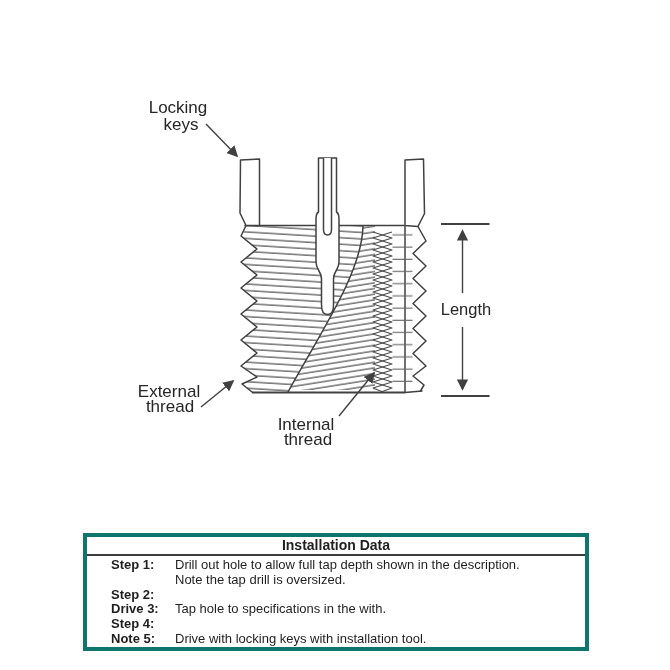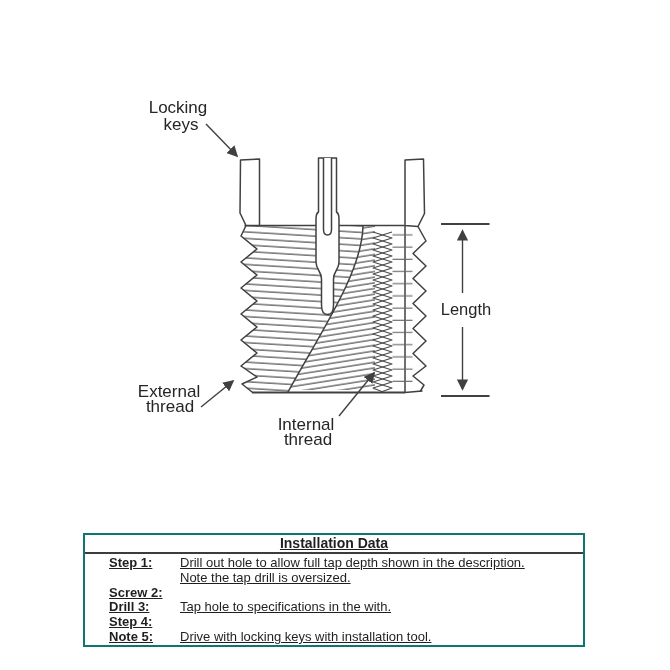--- a/index.html
+++ b/index.html
@@ -16,30 +16,30 @@
   .outline{stroke:#404040;stroke-width:1.5;fill:none;stroke-linejoin:round;stroke-linecap:round;}
   .thin{stroke:#4a4a4a;stroke-width:1.05;fill:none;stroke-linejoin:round;}
   .whitefill{fill:#ffffff;stroke:#404040;stroke-width:1.5;stroke-linejoin:round;}
   .dim{stroke:#404040;stroke-width:1.4;fill:none;}
   .cap{stroke:#404040;stroke-width:1.9;fill:none;}
   .arrowline{stroke:#404040;stroke-width:1.4;fill:none;}
 
   
   .inst-table{
     position:absolute;left:83px;top:533px;width:498px;height:110px;
-    border:2px solid #0f766e;background:#ffffff;color:#1f1f1f;text-decoration:underline;
+    border:4px solid #0f766e;background:#ffffff;color:#1f1f1f;
   }
   .inst-head{
     height:17px;border-bottom:2px solid #3c3c3c;
     text-align:center;font-weight:bold;font-size:14px;line-height:17px;
   }
   .inst-body{padding-top:2px;}
   .trow{display:flex;height:14.8px;font-size:13px;line-height:14.6px;white-space:nowrap;}
   .tlabel{width:64px;padding-left:24px;font-weight:bold;flex:none;}
-  .ttext{flex:1;margin-left:7px;}
+  .ttext{flex:1;}
 </style>
 </head>
 <body>
 
 
 
 <svg width="670" height="670" viewBox="0 0 670 670">
   <defs>
     <marker id="arr" viewBox="0 0 10 10" refX="8.5" refY="5" markerWidth="8" markerHeight="8" orient="auto-start-reverse">
       <path d="M0,0 L10,5 L0,10 Z" fill="#404040"></path>
@@ -118,24 +118,24 @@
   <div class="inst-body">
     <div class="trow">
       <span class="tlabel">Step 1:</span>
       <span class="ttext">Drill out hole to allow full tap depth shown in the description.</span>
     </div>
     <div class="trow">
       <span class="tlabel"></span>
       <span class="ttext">Note the tap drill is oversized.</span>
     </div>
     <div class="trow">
-      <span class="tlabel">Screw 2:</span>
+      <span class="tlabel">Step 2:</span>
     </div>
     <div class="trow">
-      <span class="tlabel">Drill 3:</span>
+      <span class="tlabel">Drive 3:</span>
       <span class="ttext">Tap hole to specifications in the with.</span>
     </div>
     <div class="trow">
       <span class="tlabel">Step 4:</span>
     </div>
     <div class="trow">
       <span class="tlabel">Note 5:</span>
       <span class="ttext">Drive with locking keys with installation tool.</span>
     </div>
   </div>

